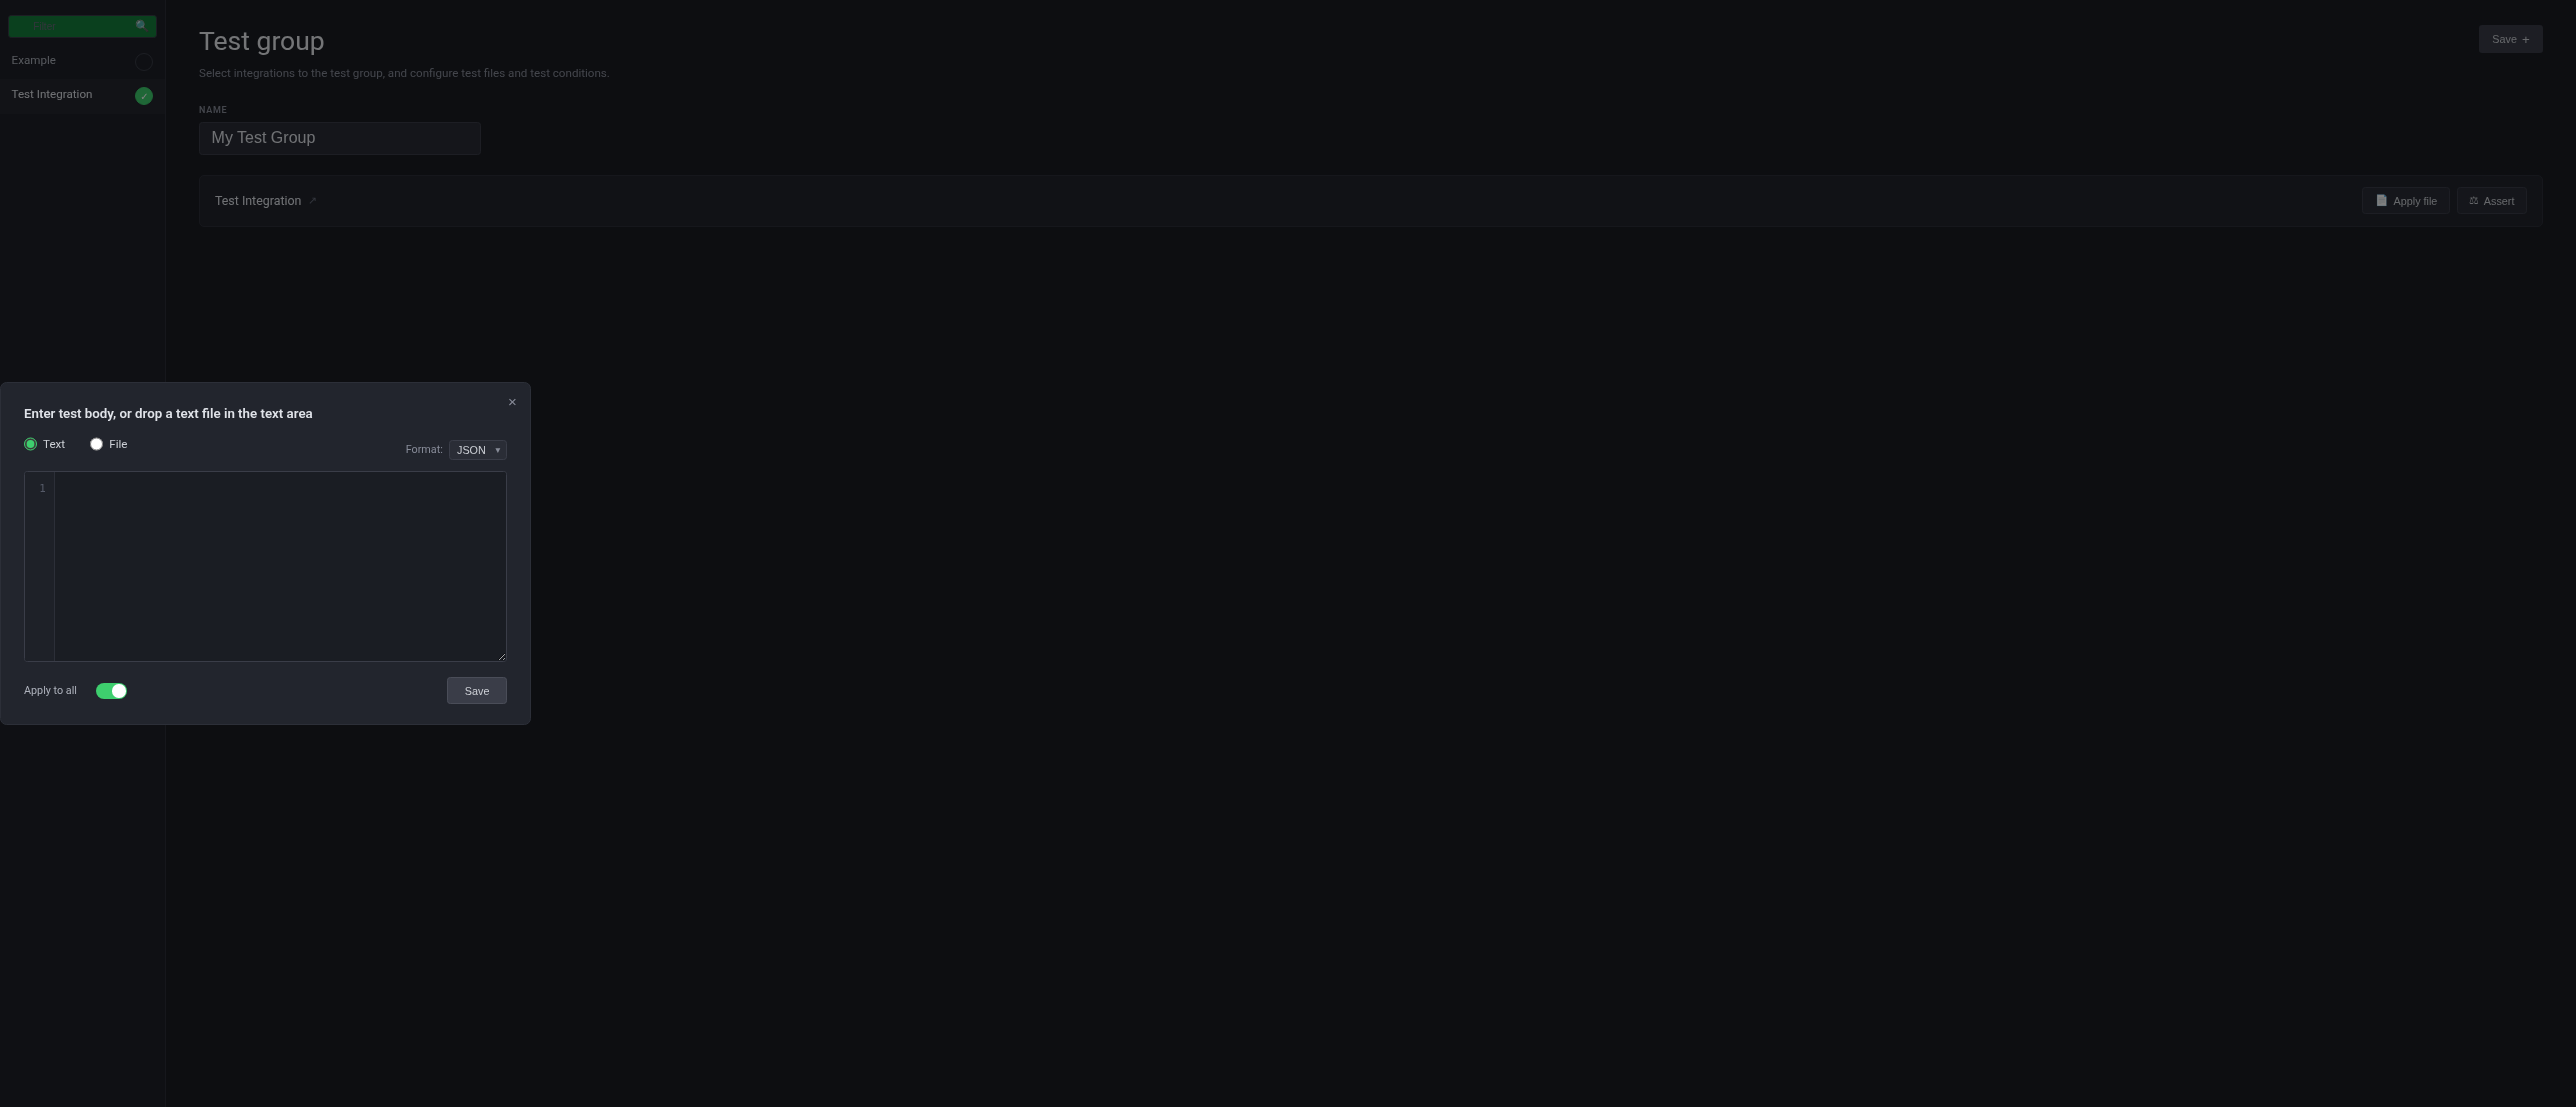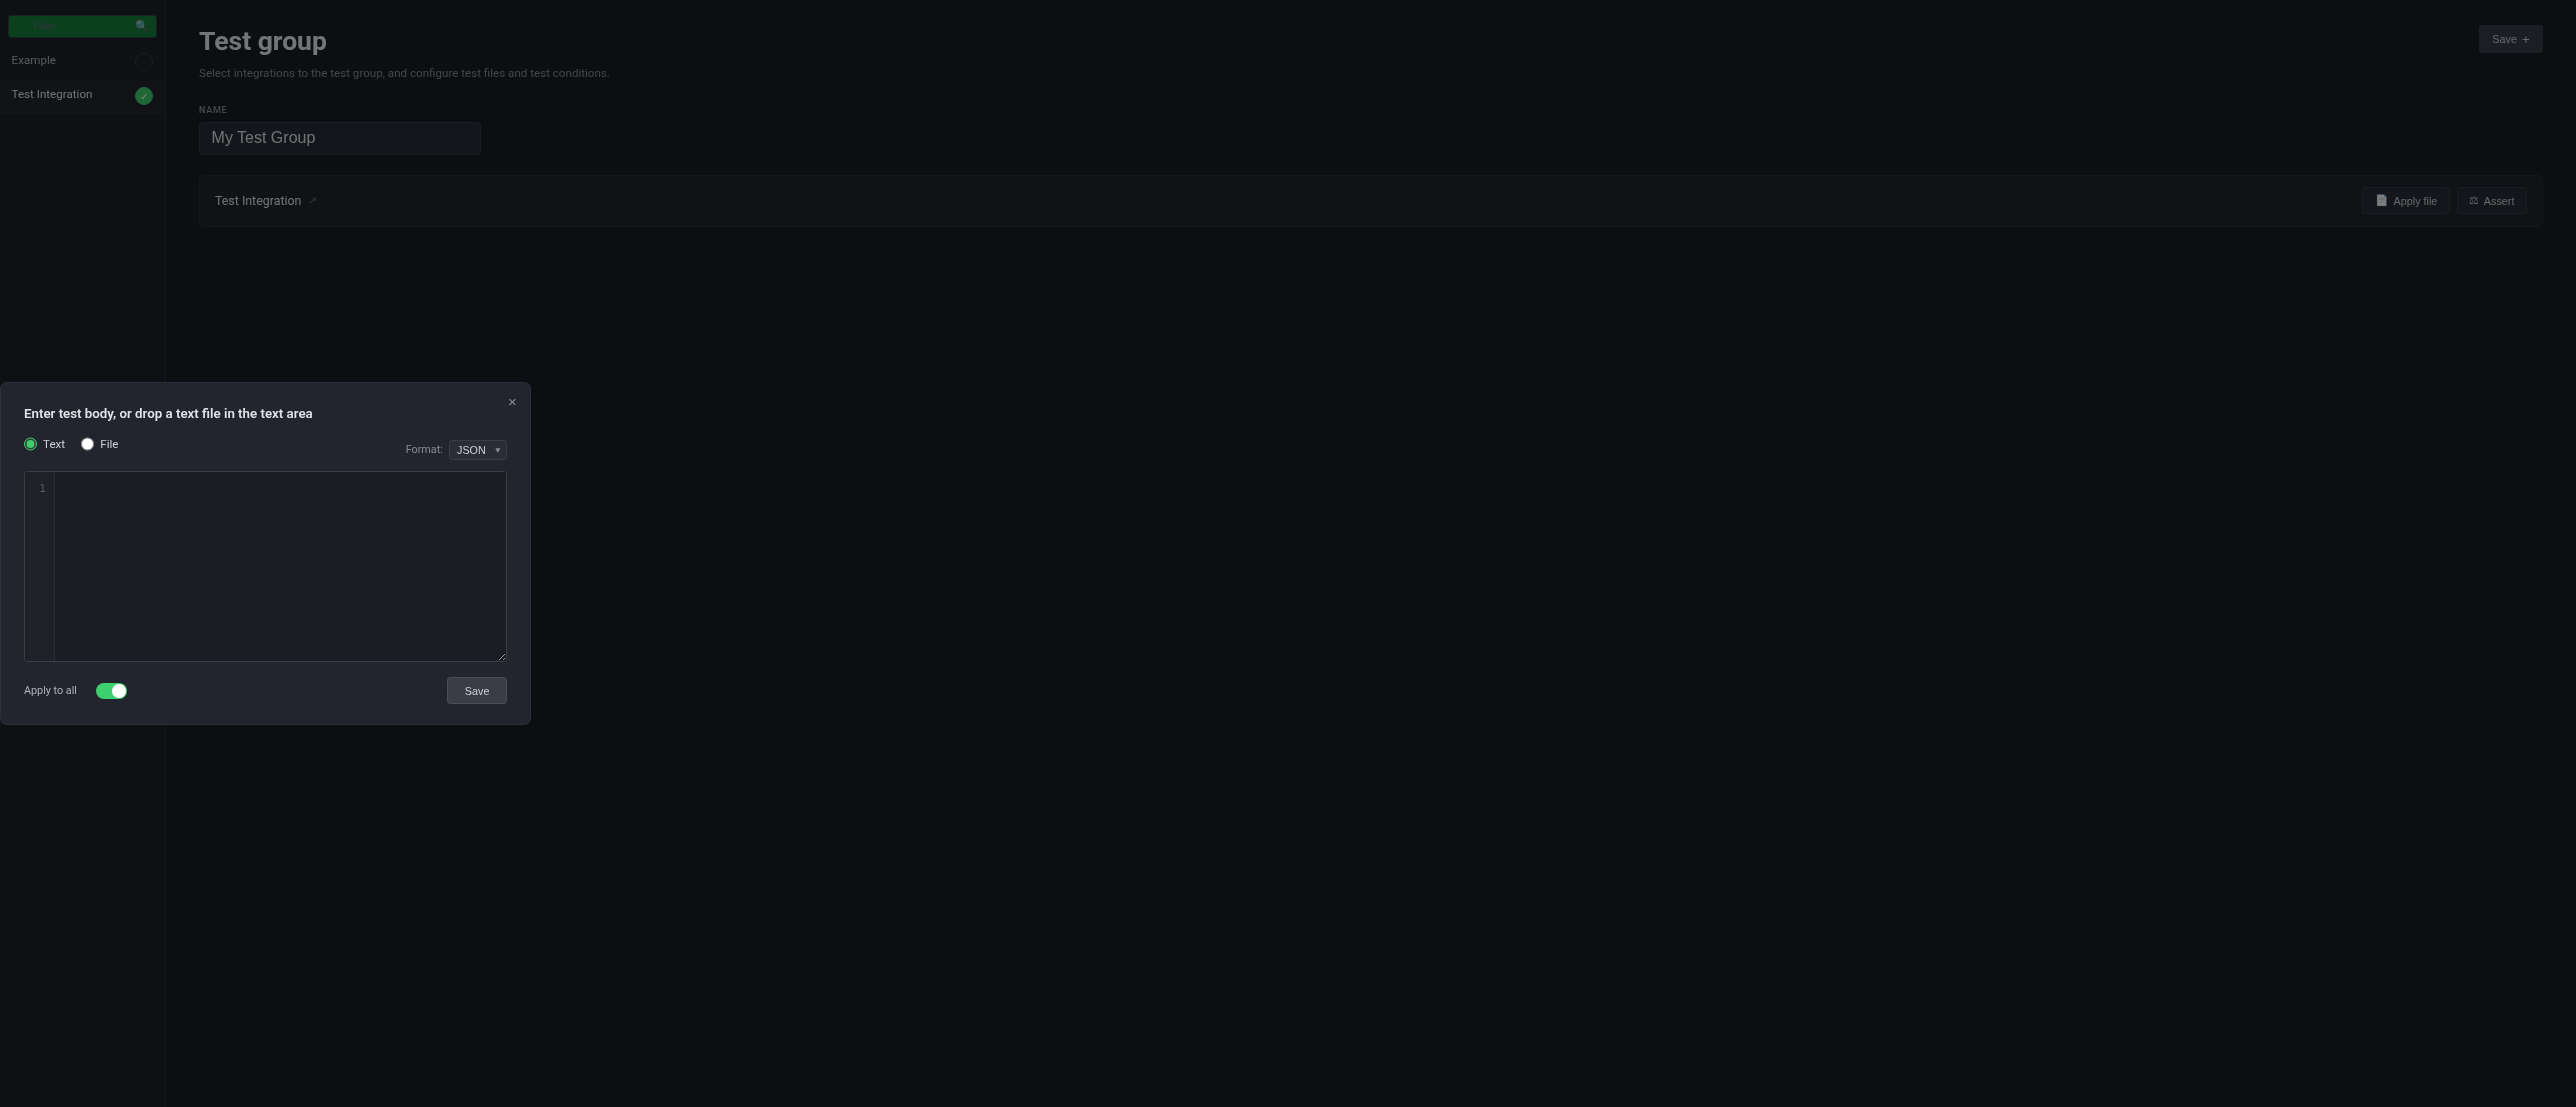--- a/index.html
+++ b/index.html
@@ -93,21 +93,21 @@
     
     .main {
       flex: 1;
       padding: 25px 33px;
       overflow-y: auto;
       position: relative;
     }
 
     .page-title {
       font-size: 26.5px;
-      font-weight: 700;
+      font-weight: 400;
       color: #e8eaee;
       margin-bottom: 10px;
     }
 
     .page-subtitle {
       font-size: 11.6px;
       color: #888c99;
       margin-bottom: 25px;
     }
 
@@ -227,21 +227,21 @@
       border: none;
       color: #888c99;
       font-size: 15px;
       cursor: pointer;
       line-height: 1;
     }
 
     .radio-row {
       display: flex;
       align-items: center;
-      gap: 16px;
+      gap: 25px;
       margin-bottom: 11.6px;
     }
 
     .radio-option {
       display: flex;
       align-items: center;
       gap: 5.8px;
       font-size: 11.6px;
       color: #cdd0d6;
       cursor: pointer;

